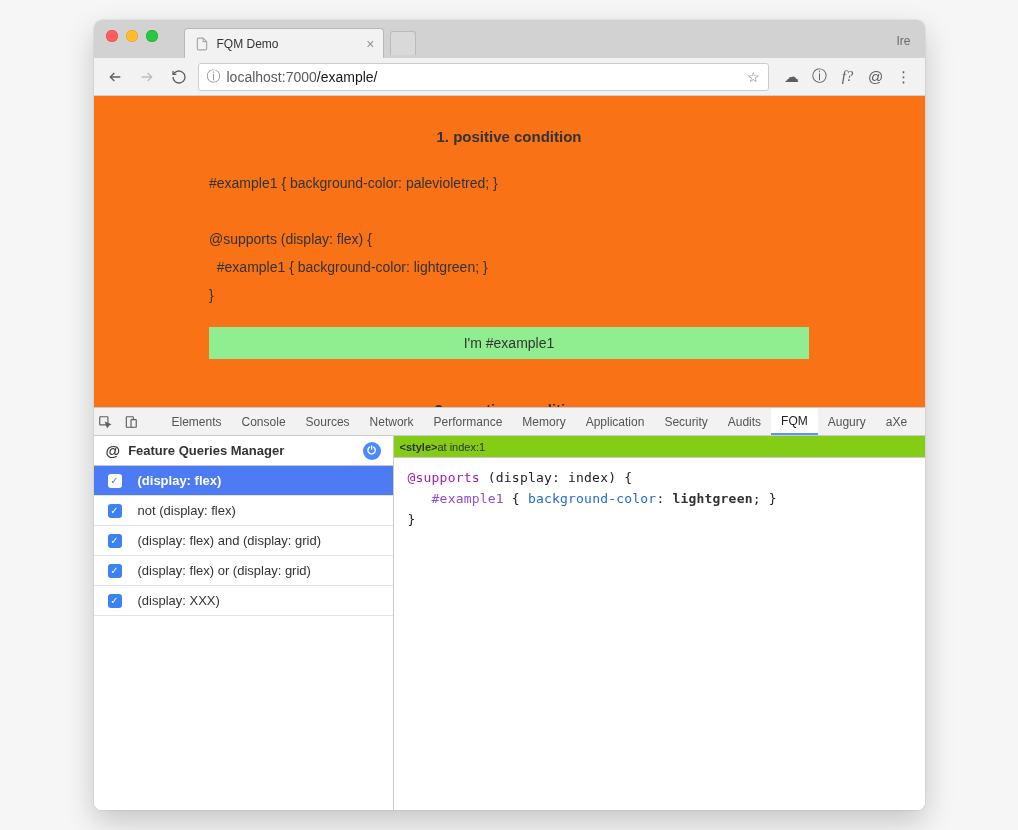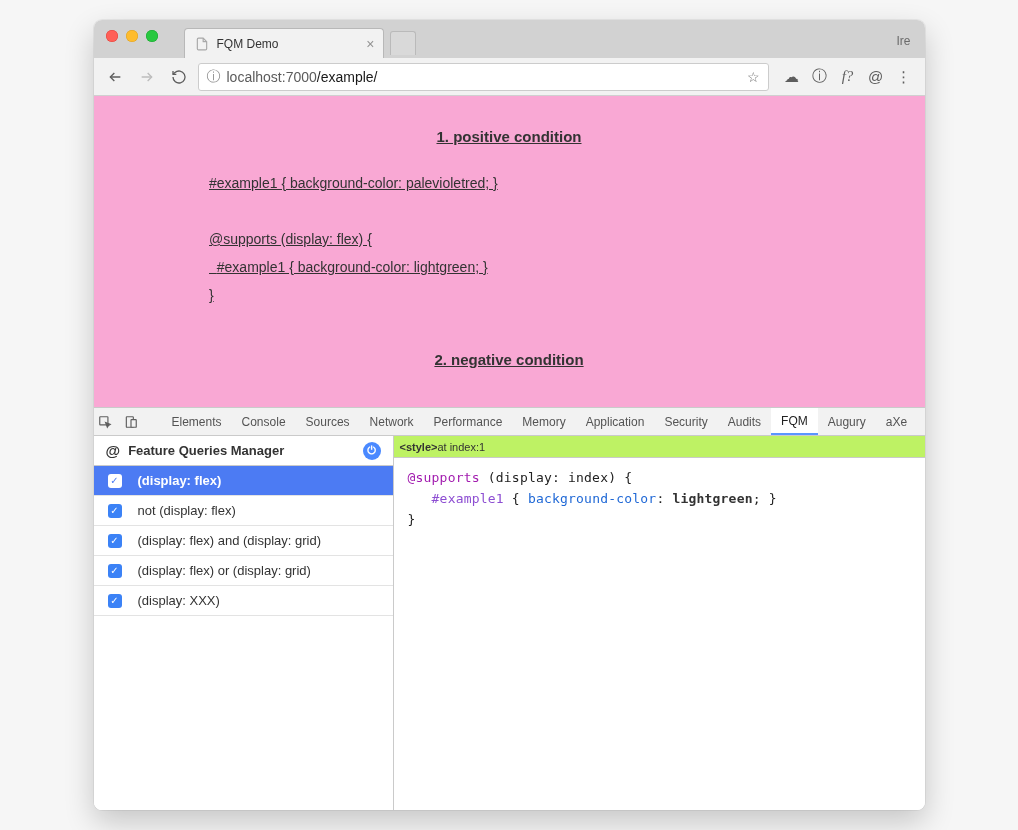--- a/index.html
+++ b/index.html
@@ -129,24 +129,23 @@
   .omnibox .path { color: #1a1a1a; }
   .omnibox .star { margin-left: auto; color: #6e6e6e; }
 
   .tb-right { display: flex; align-items: center; gap: 2px; margin-left: 4px; }
   .tb-right .ext-icon { width: 26px; height: 26px; display:flex; align-items:center; justify-content:center; color:#5e5e5e; font-size:15px; }
 
   
   .viewport {
     flex: 0 0 auto;
     height: 312px;
-    background: #f9a8d4;
+    background: #f97316;
     overflow: hidden;
     border-bottom: 1px solid var(--devtools-border);
-    text-decoration: underline;
   }
   .page {
     max-width: 600px;
     margin: 0 auto;
     padding: 22px 0;
     font-size: 14px;
   }
   .page h3 {
     text-align: center;
     font-size: 15px;
@@ -271,21 +270,21 @@
     flex: 1;
     display: flex; flex-direction: column;
     min-width: 0;
   }
   .src-header {
     height: 22px;
     border-bottom: 1px solid var(--devtools-border);
     display: flex; align-items: center;
     padding: 0 6px;
     font-size: 11px;
-    background: #bef264;
+    background: #84cc16;
   }
   .src-header strong { font-weight: 700; }
   .dt-code {
     flex: 1;
     padding: 10px 14px;
     font-family: "SFMono-Regular", Menlo, Consolas, monospace;
     font-size: 13px;
     line-height: 1.6;
     white-space: pre;
     color: #222;
@@ -365,20 +364,21 @@
   </div>
 
   <div class="viewport">
     <div class="page">
       <h3>1. positive condition</h3>
       <pre>#example1 { background-color: palevioletred; }
 
 @supports (display: flex) {
   #example1 { background-color: lightgreen; }
 }</pre>
+      <div class="example-box">I'm #example1</div>
       <h3 style="margin-top:42px">2. negative condition</h3>
     </div>
   </div>
 
   <div class="devtools">
     <div class="dt-tabs">
       <span class="dt-lefticon">
         <svg width="14" height="14" viewBox="0 0 24 24" fill="none" stroke="#5f5f5f" stroke-width="2">
             <rect x="3" y="3" width="14" height="14" rx="1"></rect>
             <path d="M13 13l8 3-3 2-2 3-3-8z" fill="#5f5f5f"></path>

